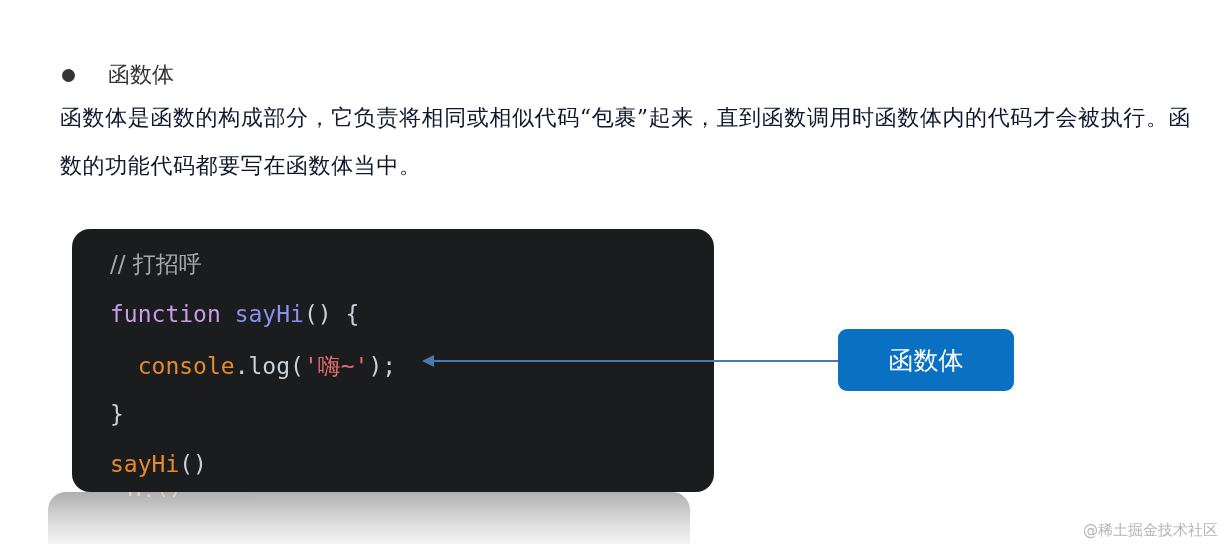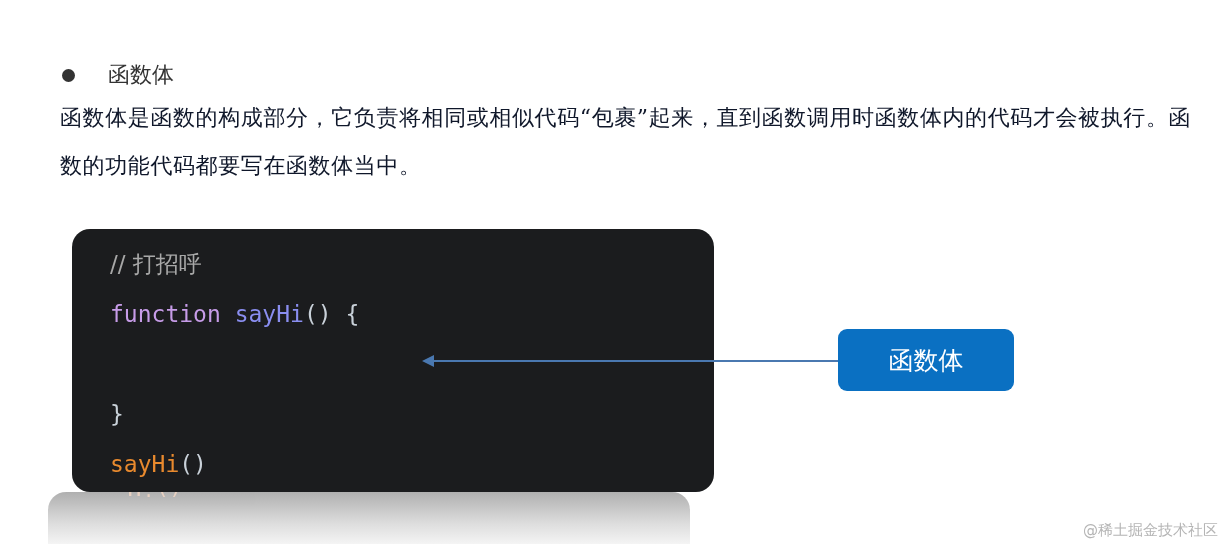--- a/index.html
+++ b/index.html
@@ -57,20 +57,21 @@
 <div class="bullet-row">
   <span class="bullet-dot"></span>
   <span class="bullet-text">函数体</span>
 </div>
 
 <div class="para">函数体是函数的构成部分，它负责将相同或相似代码“包裹”起来，直到函数调用时函数体内的代码才会被执行。函数的功能代码都要写在函数体当中。</div>
 
 <div class="code-box">
   <div class="code-line c-comment" style="top:20px;">// 打招呼</div>
   <div class="code-line" style="top:72px;"><span class="c-keyword">function</span> <span class="c-fn">sayHi</span><span class="c-punc">() {</span></div>
+  <div class="code-line" style="top:122px;"><span>  </span><span class="c-obj">console</span><span class="c-punc">.log(</span><span class="c-str">'嗨~'</span><span class="c-punc">);</span></div>
   <div class="code-line c-punc" style="top:172px;">}</div>
   <div class="code-line" style="top:222px;"><span class="c-call">sayHi</span><span class="c-punc">()</span></div>
 </div>
 
 <div class="reflection">
   <div class="reflection-text">sayHi()</div>
 </div>
 
 <div class="arrow-line"></div>
 <div class="arrow-head"></div>

